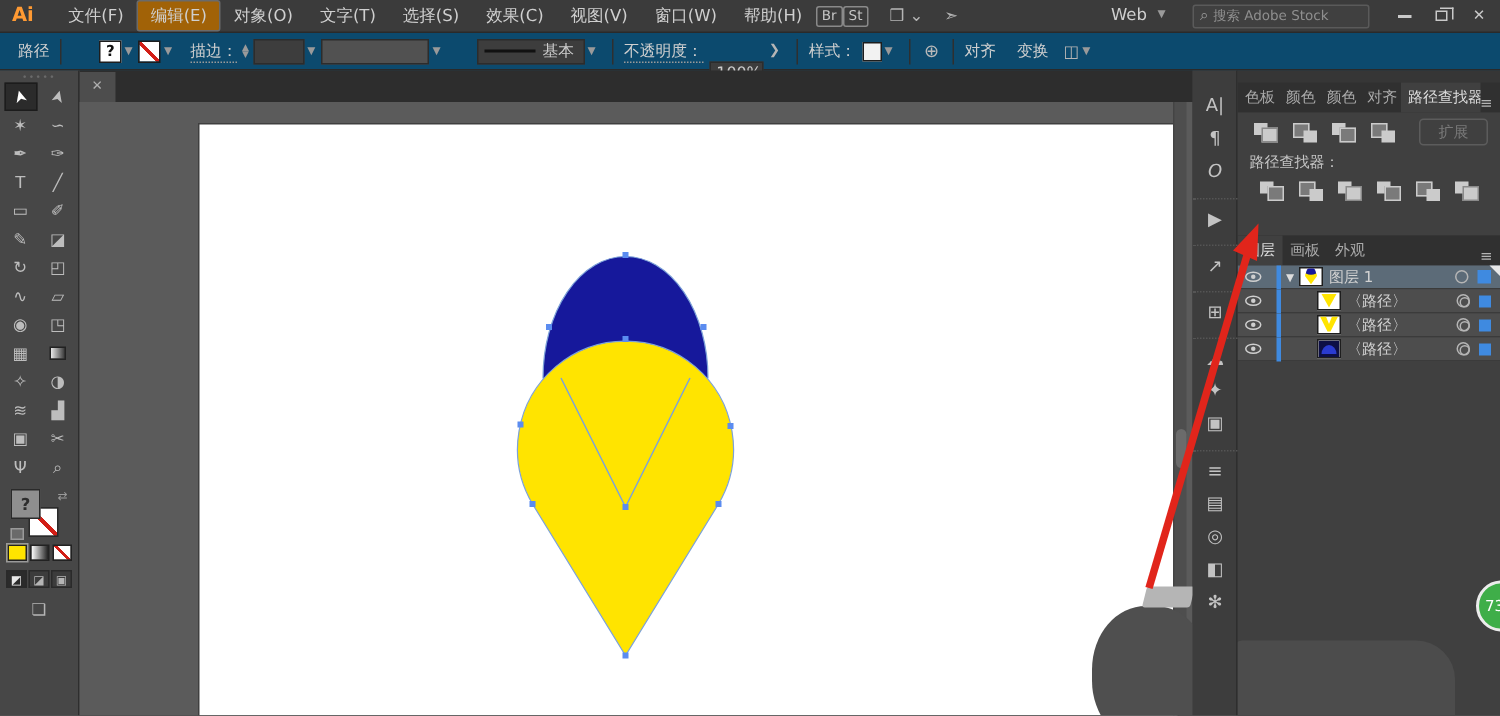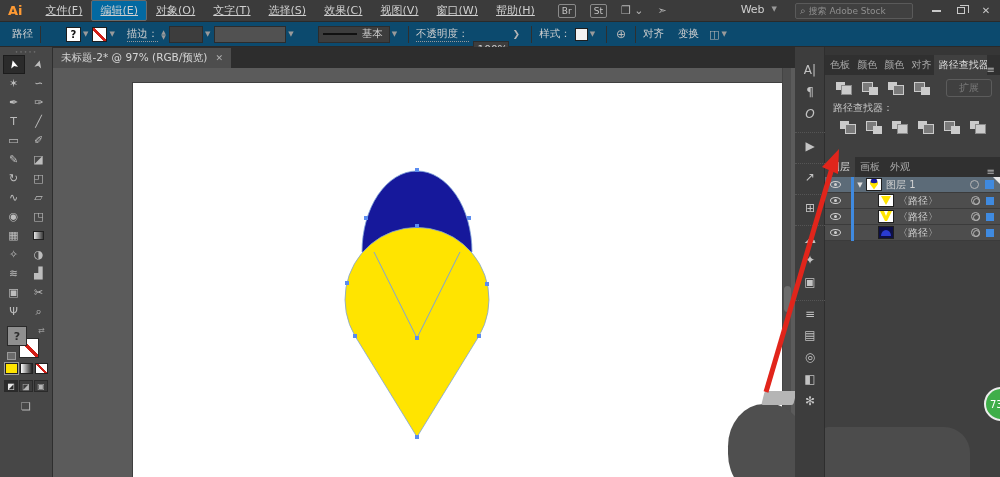--- a/index.html
+++ b/index.html
@@ -5,23 +5,23 @@
   * { margin:0; padding:0; box-sizing:border-box; }
   html,body { background:#222; }
   #app {
     position:relative; width:1000px; height:477px; overflow:hidden;
     background:#3a3a3a; font-family:"DejaVu Sans","Liberation Sans",sans-serif;
     color:#cfcfcf; font-size:11px; -webkit-font-smoothing:antialiased;
   }
   
   .menubar{position:absolute;left:0;top:0;width:1000px;height:22px;background:#3b3b3b;border-bottom:1px solid #2a2a2a;display:flex;align-items:center;}
   .ai-logo{color:#ff9a33;font-weight:bold;font-size:13px;margin:0 14px 0 8px;}
-  .menu-item{padding:3px 9px;white-space:nowrap;cursor:default;text-decoration:underline;}
-  .menu-item.hl{background:#0369a1;border:1px solid #6a6a6a;border-radius:2px;padding:2px 8px;}
-  .mb-badge{border:1px solid #8a8a8a;border-radius:2px;font-size:9px;padding:1px 3px;margin-left:14px;color:#c5c5c5;}
+  .menu-item{padding:3px 9px;white-space:nowrap;cursor:default;}
+  .menu-item.hl{background:#a16207;border:1px solid #6a6a6a;border-radius:2px;padding:2px 8px;}
+  .mb-badge{border:1px solid #8a8a8a;border-radius:2px;font-size:9px;padding:1px 3px;color:#c5c5c5;}
   .mb-ic{margin-left:14px;color:#b5b5b5;font-size:11px;}
   .mb-right{margin-left:auto;display:flex;align-items:flex-start;}
   .ws-dd{display:flex;align-items:center;gap:5px;margin-right:14px;}
   .search-box{display:flex;align-items:center;background:#404040;border:1px solid #5a5a5a;border-radius:2px;width:118px;height:16px;padding:0 4px;margin-right:12px;}
   .search-box input{background:transparent;border:none;outline:none;color:#bbb;font-size:9px;width:90px;font-family:inherit;}
   .search-box input::placeholder{color:#8f8f8f;}
   .winbtn{width:22px;height:16px;display:flex;align-items:center;justify-content:center;color:#c9c9c9;font-size:10px;margin-right:3px;}
   .wmin{width:9px;height:2px;background:#c9c9c9;}
   .wres{width:8px;height:7px;border:1px solid #c9c9c9;position:relative;}
   .wres::after{content:"";position:absolute;left:2px;top:-3px;width:8px;height:7px;border:1px solid #c9c9c9;border-left:none;border-bottom:none;}
@@ -192,21 +192,20 @@
     <span class="globe">⊕</span>
     <span class="cb-sep"></span>
     <span class="cb-label">对齐</span>
     <span class="cb-label" style="margin-left:14px">变换</span>
     <span class="mb-ic" style="margin-left:10px">◫</span>
     <span class="ddarrow">▼</span>
   </div>
 
   <div class="tabstrip">
     <div class="doc-tab">
-      <span>未标题-2* @ 97% (RGB/预览)</span>
       <span class="close">✕</span>
     </div>
   </div>
 
   <div class="toolbar">
     <div class="tb-handle">•••••</div>
     <div class="tool-grid">
       <span class="tool sel">
           <span class="rotL">➤</span>
         </span>

